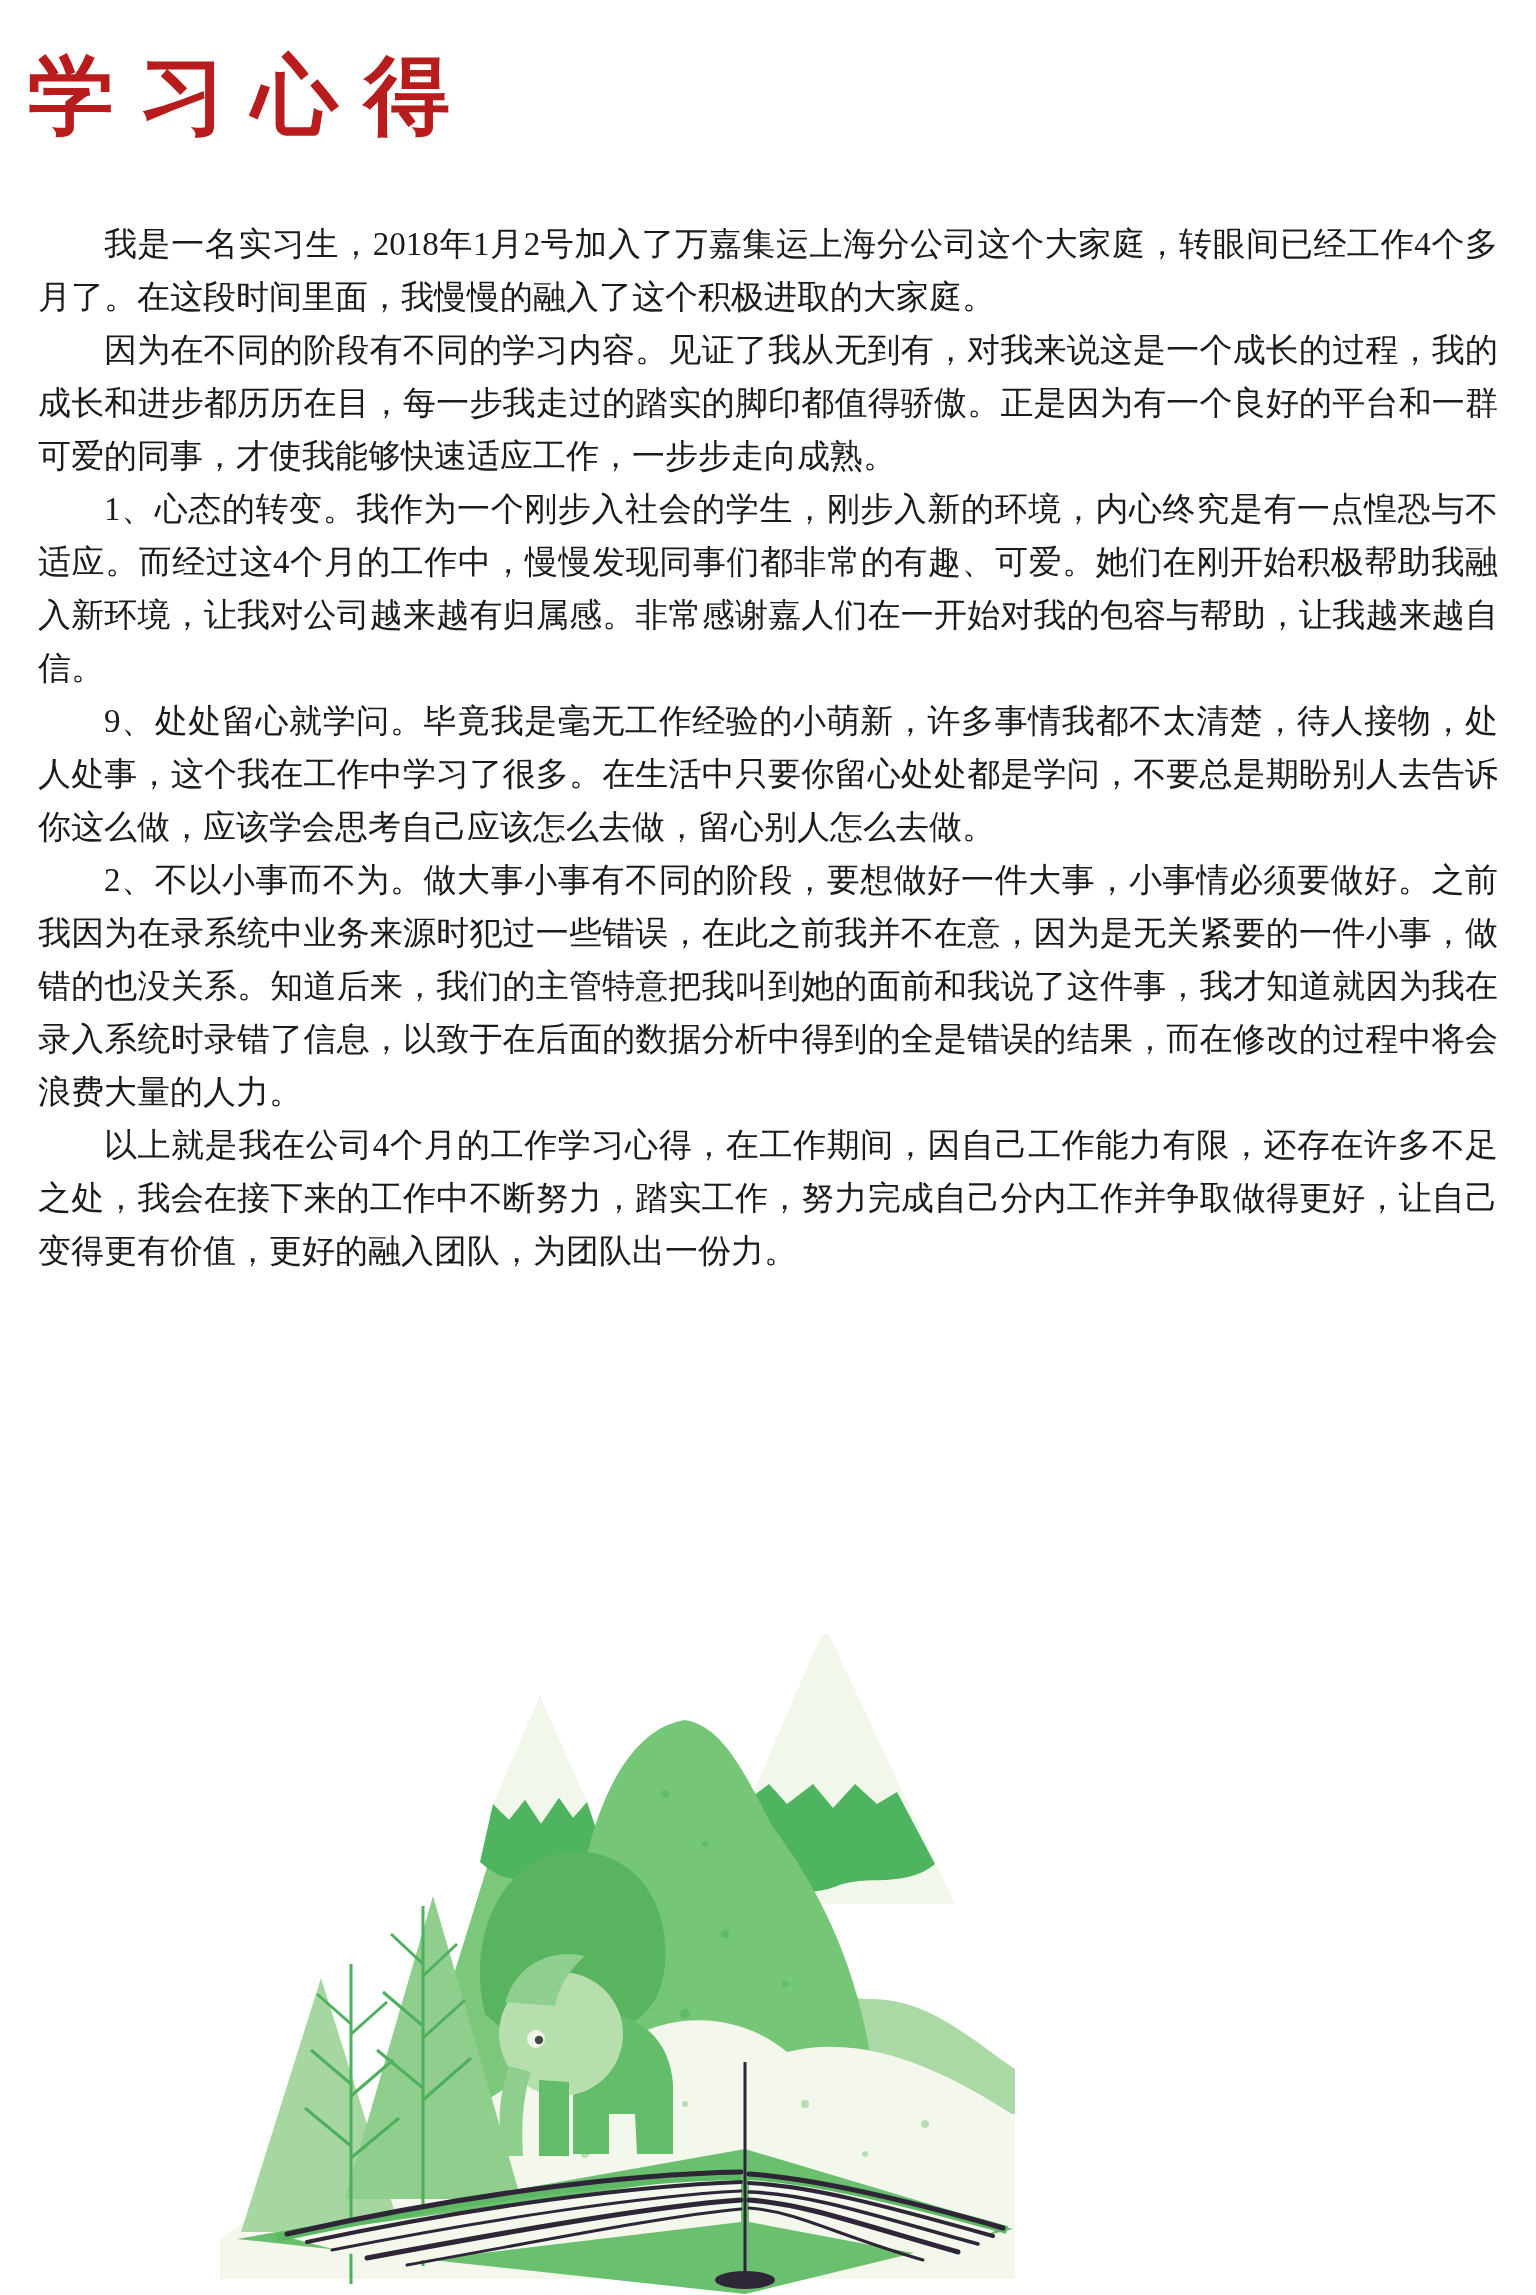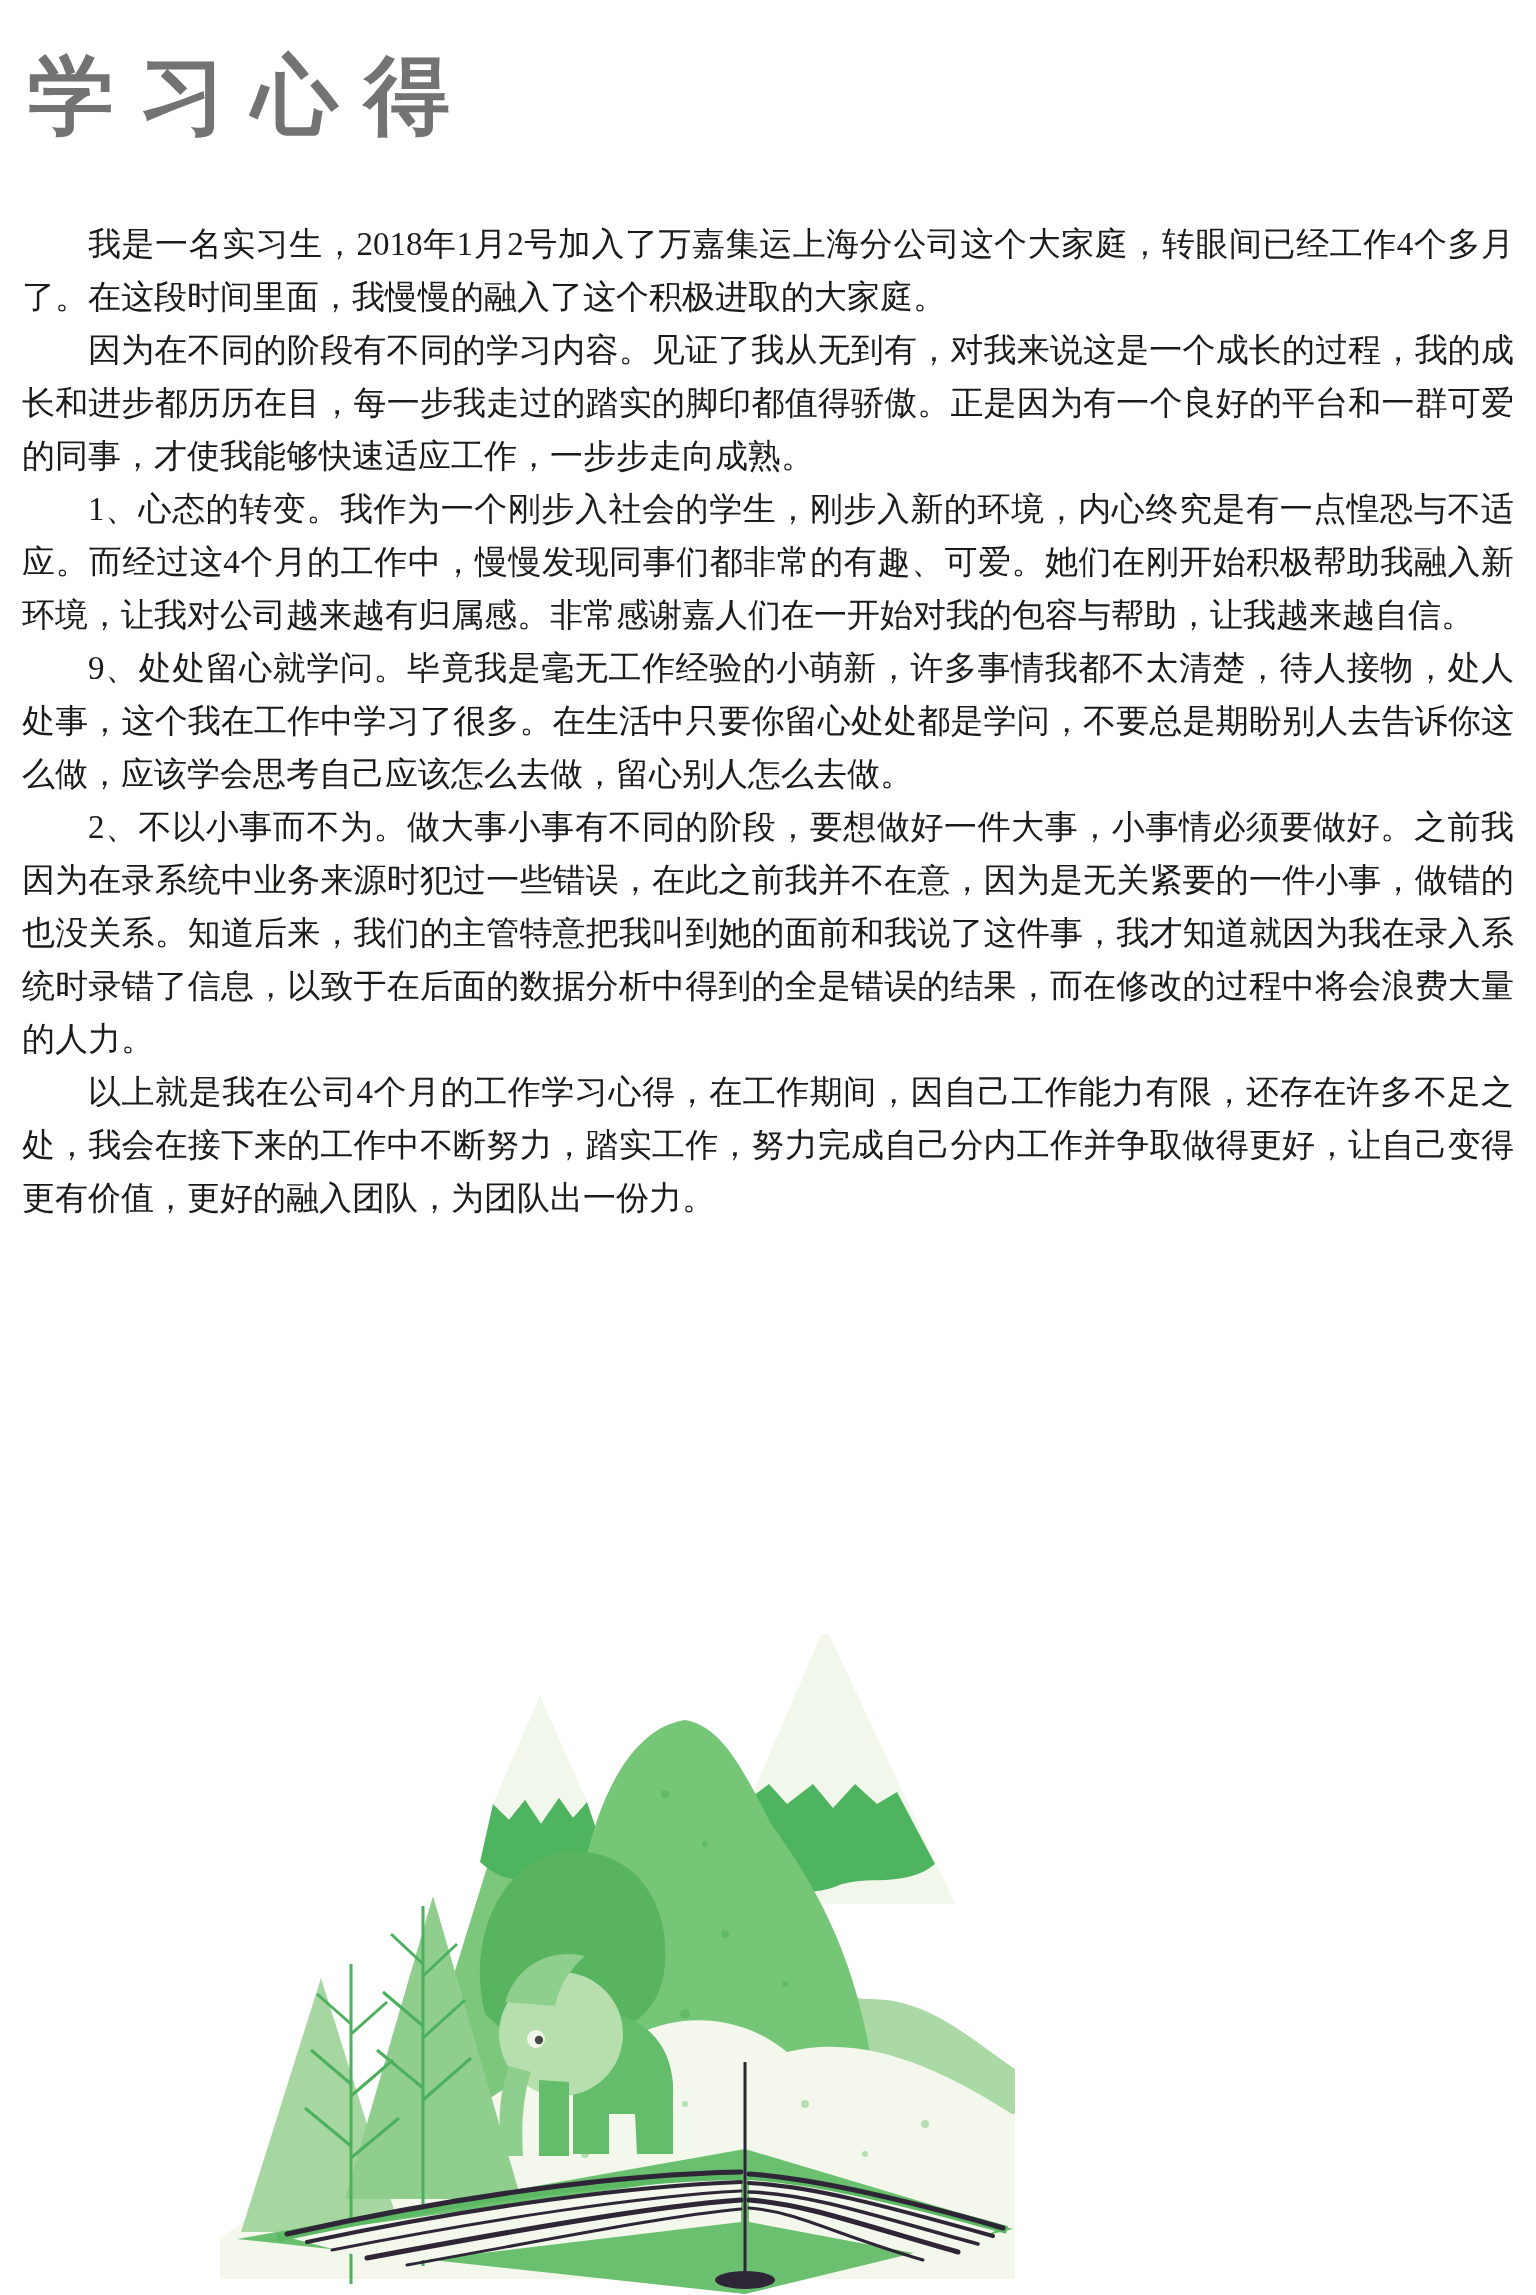--- a/index.html
+++ b/index.html
@@ -14,36 +14,36 @@
   .header {
     display:flex;
     align-items:flex-end;
     padding:50px 20px 0 28px;
   }
   .page-title {
     font-family:"Liberation Sans","DejaVu Sans",sans-serif;
     font-weight:bold;
     font-size:86px;
     line-height:1.05;
-    color:#737373;
+    color:#b91c1c;
     letter-spacing:26px;
     white-space:nowrap;
   }
   .page-subtitle {
     font-family:"Liberation Serif","DejaVu Serif",serif;
     font-weight:bold;
     font-size:36px;
     letter-spacing:5px;
     margin-left:6px;
     transform:translateY(10px);
     white-space:nowrap;
   }
   .article {
     margin-top:78px;
-    padding:0 22px;
+    padding:0 38px;
     font-size:33px;
     line-height:53px;
     text-align:justify;
   }
   .article p {
     margin:0;
     text-indent:2em;
     word-break:break-all;
   }
   .illustration {

